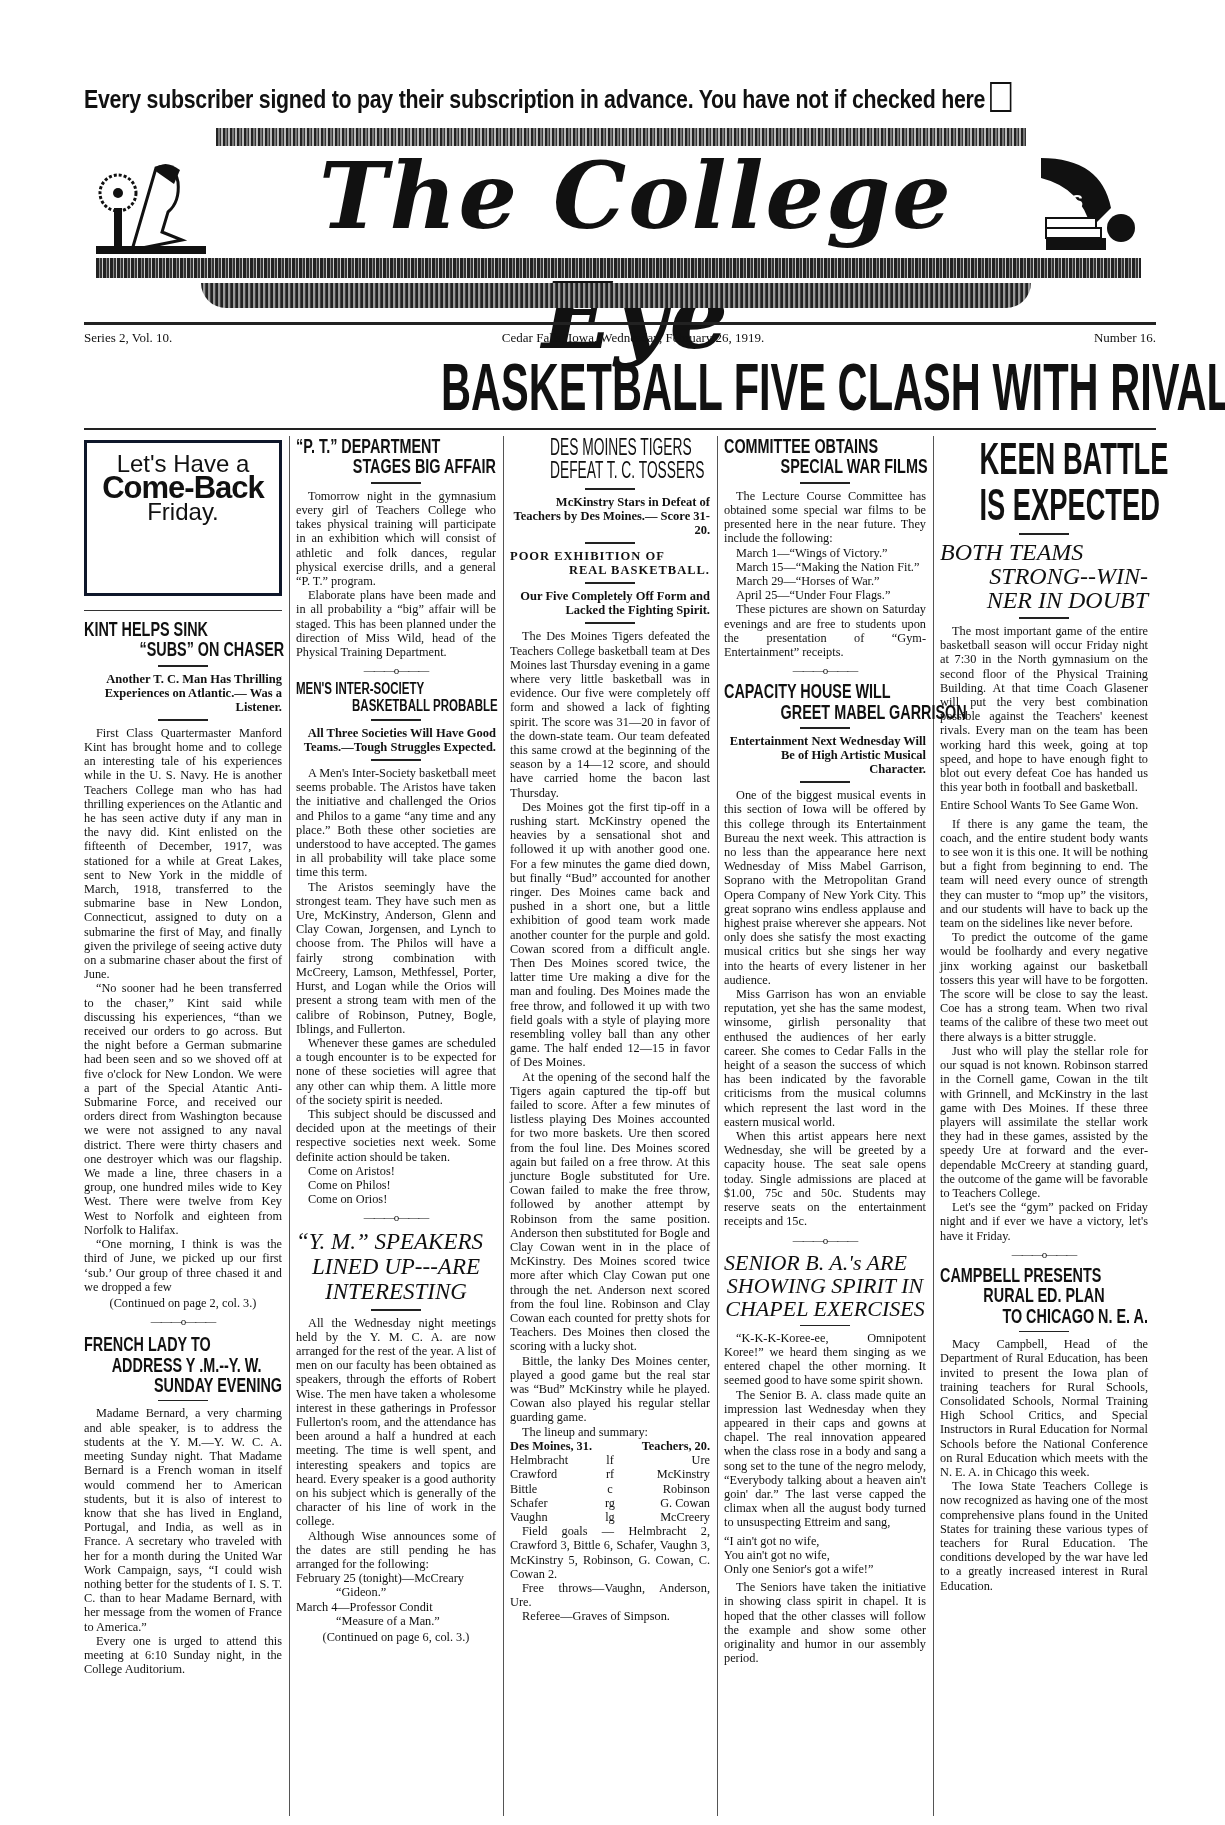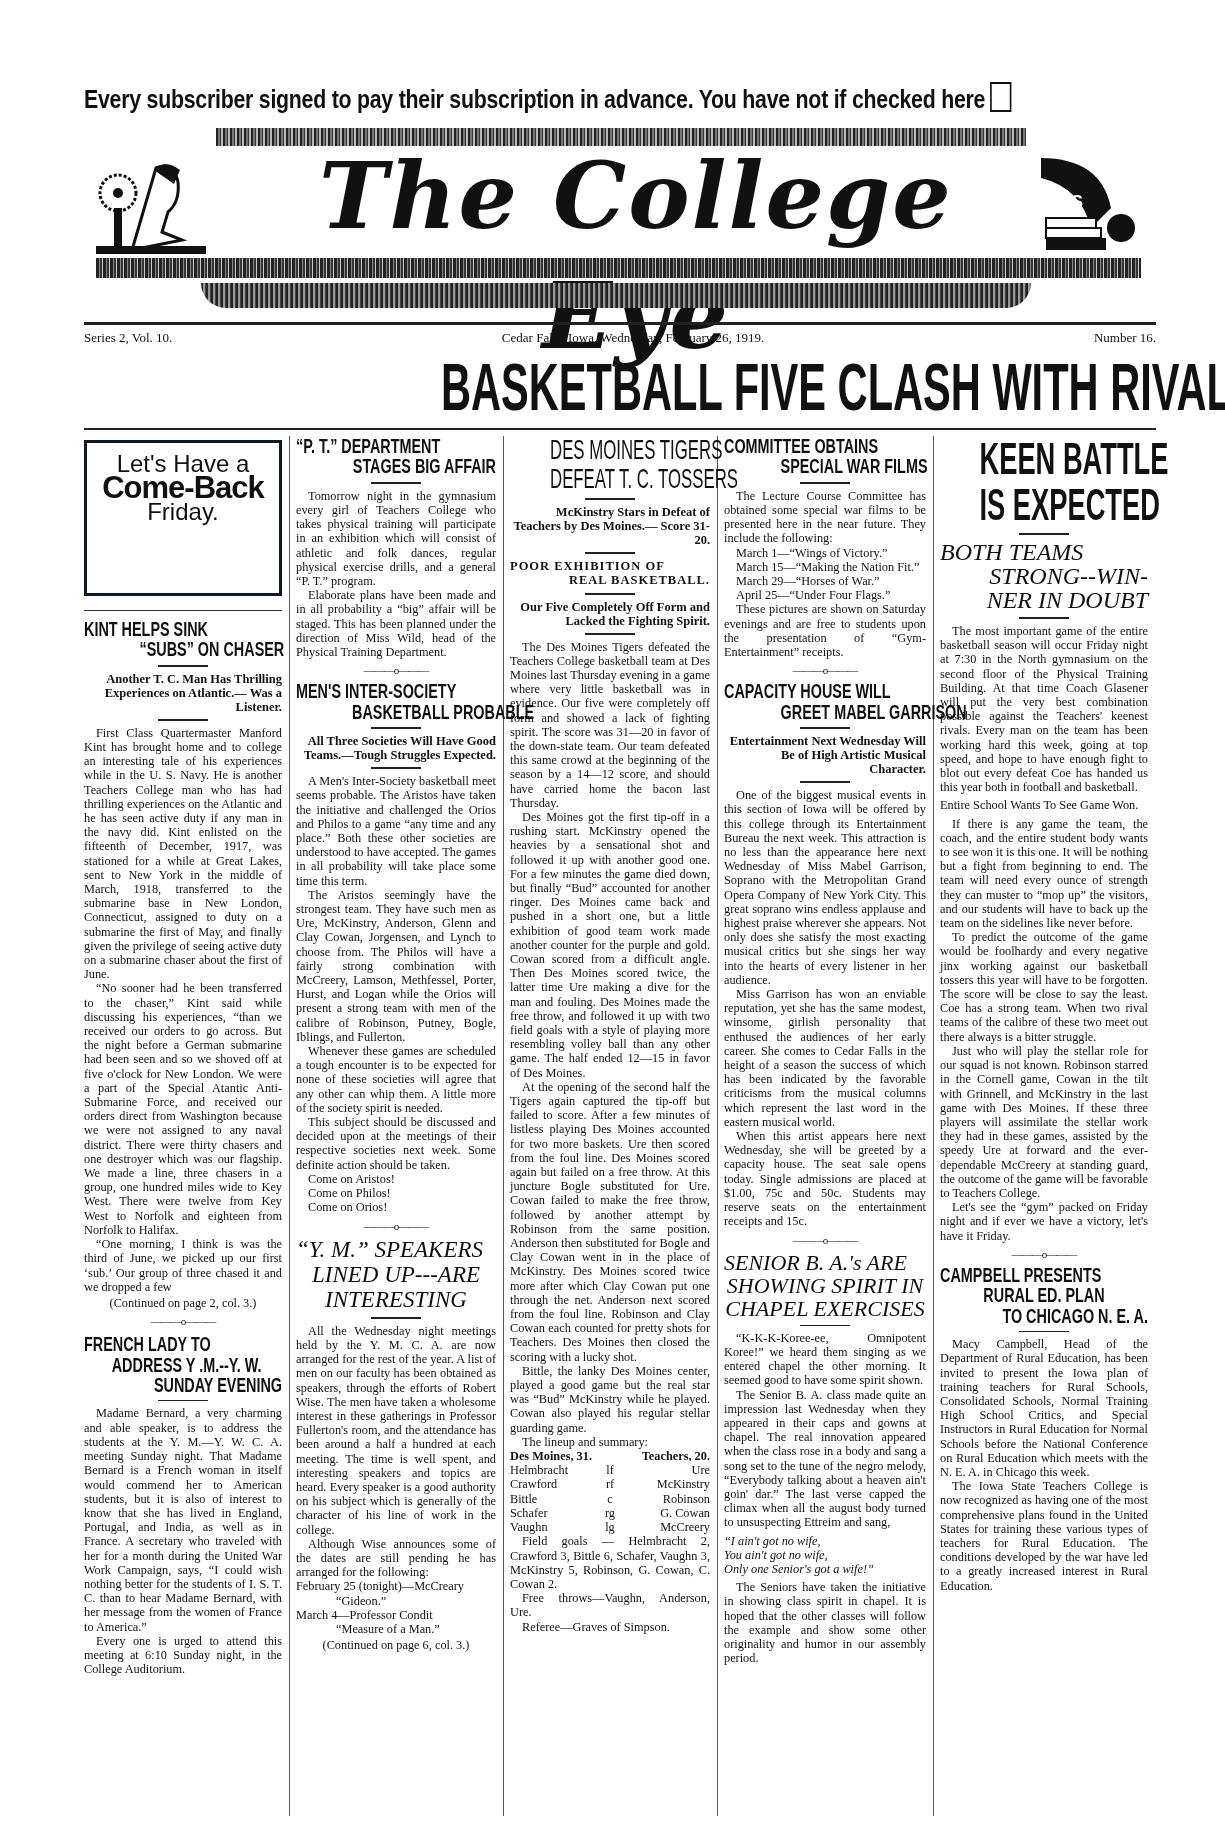--- a/index.html
+++ b/index.html
@@ -37,21 +37,21 @@
   .sub { font-weight:bold; text-align:right; font-size:12.5px; line-height:14px; margin:4px 0; }
   .dash { width:50px; height:2px; background:#222; margin:5px auto; }
   .sep { text-align:center; font-size:11px; margin:4px 0; letter-spacing:-1px; }
   .ital { font-family:"Liberation Serif", serif; font-style:italic; font-weight:normal; }
   .cont { text-align:center; margin-top:2px; }
   .cbox { border:3px solid #0f172a; height:150px; margin:4px 0 14px 0; text-align:center;
           font-family:"Liberation Sans", sans-serif; }
   .lineup { display:grid; grid-template-columns: 1fr 40px 1fr; font-size:12.3px; line-height:14.2px; }
   .lineup .pos { text-align:center; }
   .lineup .right { text-align:right; }
-  .verse p { text-indent:0;font-style:italic; }
+  .verse p { text-indent:0; }
 </style>
 </head>
 <body>
 
 <div class="notice">
   <span>Every subscriber signed to pay their subscription in advance.  You have not if checked here</span><span class="box"></span>
 </div>
 
 <div class="masthead">
   <div class="mast-band-top"></div>
@@ -128,21 +128,21 @@
     <div class="hd" style="font-size:20px">
       <span class="l">“P. T.” DEPARTMENT</span>
       <span class="l r">STAGES BIG AFFAIR</span>
     </div>
     <div class="dash"></div>
     <p>Tomorrow night in the gymnasium every girl of Teachers College who takes physical training will participate in an exhibition which will consist of athletic and folk dances, regular physical exercise drills, and a general “P. T.” program.</p>
     <p>Elaborate plans have been made and in all probability a “big” affair will be staged. This has been planned under the direction of Miss Wild, head of the Physical Training Department.</p>
   </article>
   <div class="sep">———o———</div>
   <article>
-    <div class="hd" style="font-size:20px">
+    <div class="hd" style="font-size:16px">
       <span class="l">MEN'S INTER-SOCIETY</span>
       <span class="l r">BASKETBALL PROBABLE</span>
     </div>
     <div class="dash"></div>
     <div class="sub">All Three Societies Will Have Good Teams.—Tough Struggles Expected.</div>
     <div class="dash"></div>
     <p>A Men's Inter-Society basketball meet seems probable. The Aristos have taken the initiative and challenged the Orios and Philos to a game “any time and any place.” Both these other societies are understood to have accepted. The games in all probability will take place some time this term.</p>
     <p>The Aristos seemingly have the strongest team. They have such men as Ure, McKinstry, Anderson, Glenn and Clay Cowan, Jorgensen, and Lynch to choose from. The Philos will have a fairly strong combination with McCreery, Lamson, Methfessel, Porter, Hurst, and Logan while the Orios will present a strong team with men of the calibre of Robinson, Putney, Bogle, Iblings, and Fullerton.</p>
     <p>Whenever these games are scheduled a tough encounter is to be expected for none of these societies will agree that any other can whip them. A little more of the society spirit is needed.</p>
     <p>This subject should be discussed and decided upon at the meetings of their respective societies next week. Some definite action should be taken.</p>
@@ -163,21 +163,21 @@
     <p style="text-indent:0">February 25 (tonight)—McCreary</p>
     <p style="text-indent:40px">“Gideon.”</p>
     <p style="text-indent:0">March 4—Professor Condit</p>
     <p style="text-indent:40px">“Measure of a Man.”</p>
     <div class="cont">(Continued on page 6, col. 3.)</div>
   </article>
 </div>
 
 <div class="col" style="left:510px;width:200px">
   <article>
-    <div class="hd" style="font-size:28px;font-weight:normal;font-family:'Liberation Sans',sans-serif">
+    <div class="hd" style="font-size:23px;font-weight:normal;font-family:'Liberation Sans',sans-serif">
       <span class="l c" style="transform:scaleX(0.6)">DES MOINES TIGERS</span>
       <span class="l c" style="transform:scaleX(0.6)">DEFEAT T. C. TOSSERS</span>
     </div>
     <div class="dash"></div>
     <div class="sub">McKinstry Stars in Defeat of Teachers by Des Moines.— Score 31-20.</div>
     <div class="dash"></div>
     <div style="font-weight:bold;font-size:12.5px;letter-spacing:1px">POOR EXHIBITION OF</div>
     <div style="font-weight:bold;font-size:12.5px;letter-spacing:1px;text-align:right">REAL BASKETBALL.</div>
     <div class="dash"></div>
     <div class="sub">Our Five Completely Off Form and Lacked the Fighting Spirit.</div>

